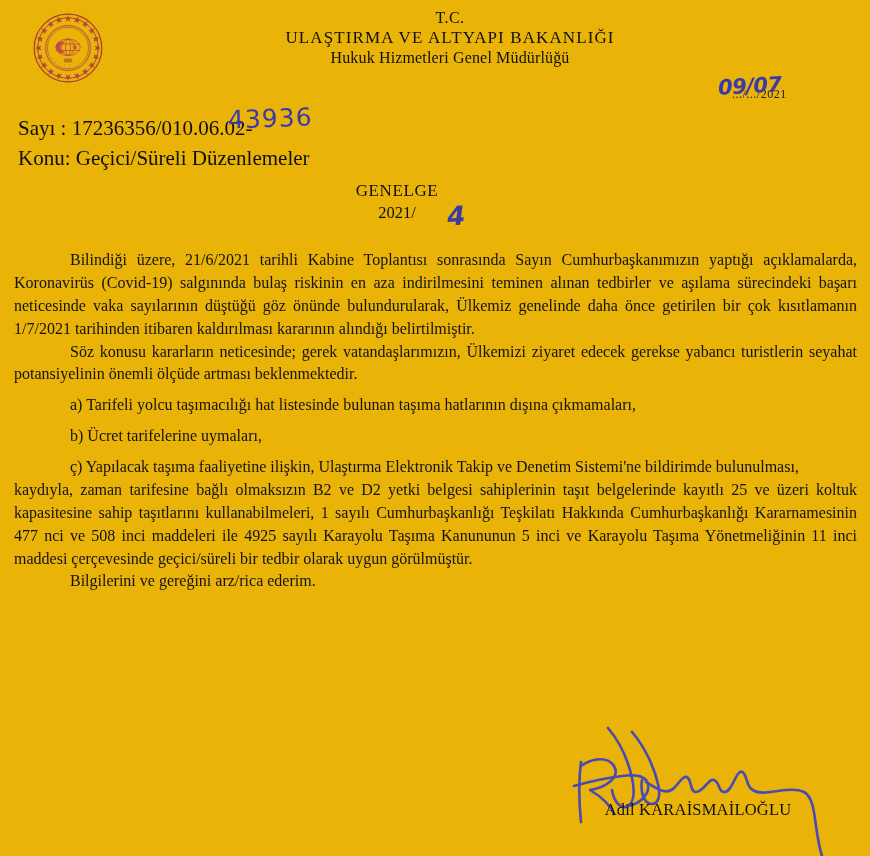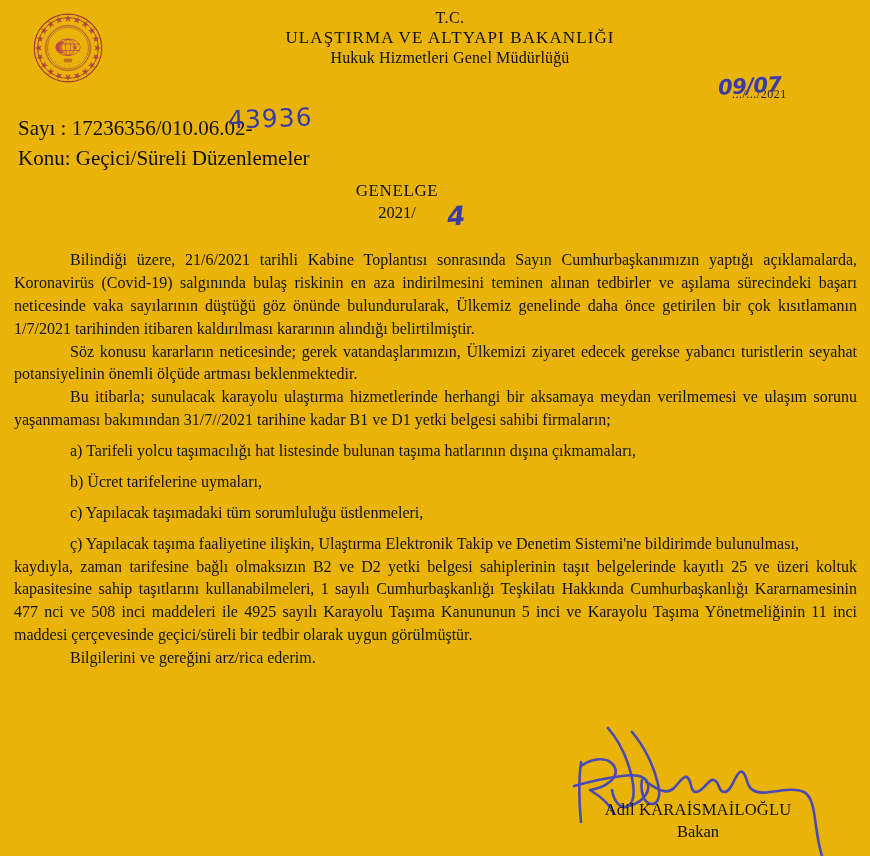--- a/index.html
+++ b/index.html
@@ -286,37 +286,34 @@
 
   <div class="genelge">
     <div class="g-title">GENELGE</div>
     <div class="g-year">2021/</div>
   </div>
   <div class="ink-no">4</div>
 
   <div class="body-text">
     <p>Bilindiği üzere, 21/6/2021 tarihli Kabine Toplantısı sonrasında Sayın Cumhurbaşkanımızın yaptığı açıklamalarda, Koronavirüs (Covid-19) salgınında bulaş riskinin en aza indirilmesini teminen alınan tedbirler ve aşılama sürecindeki başarı neticesinde vaka sayılarının düştüğü göz önünde bulundurularak, Ülkemiz genelinde daha önce getirilen bir çok kısıtlamanın 1/7/2021 tarihinden itibaren kaldırılması kararının alındığı belirtilmiştir.</p>
     <p>Söz konusu kararların neticesinde; gerek vatandaşlarımızın, Ülkemizi ziyaret edecek gerekse yabancı turistlerin seyahat potansiyelinin önemli ölçüde artması beklenmektedir.</p>
-    <p>Bu itibarla; sunulacak karayolu ulaştırma hizmetlerinde herhangi bir aksamaya meydan verilmemesi ve ulaşım sorunu yaşanmaması bakımından 31/7//2021 tarihine kadar B1 ve D1 yetki belgesi sahibi firmaların;</p>
     <p class="item">a) Tarifeli yolcu taşımacılığı hat listesinde bulunan taşıma hatlarının dışına çıkmamaları,</p>
     <p class="item">b) Ücret tarifelerine uymaları,</p>
-    <p class="item">c) Yapılacak taşımadaki tüm sorumluluğu üstlenmeleri,</p>
     <p class="item">ç) Yapılacak taşıma faaliyetine ilişkin, Ulaştırma Elektronik Takip ve Denetim Sistemi'ne bildirimde bulunulması,</p>
     <p class="noindent">kaydıyla, zaman tarifesine bağlı olmaksızın B2 ve D2 yetki belgesi sahiplerinin taşıt belgelerinde kayıtlı 25 ve üzeri koltuk kapasitesine sahip taşıtlarını kullanabilmeleri, 1 sayılı Cumhurbaşkanlığı Teşkilatı Hakkında Cumhurbaşkanlığı Kararnamesinin 477 nci ve 508 inci maddeleri ile 4925 sayılı Karayolu Taşıma Kanununun 5 inci ve Karayolu Taşıma Yönetmeliğinin 11 inci maddesi çerçevesinde geçici/süreli bir tedbir olarak uygun görülmüştür.</p>
     <p>Bilgilerini ve gereğini arz/rica ederim.</p>
   </div>
 
   <div class="sig-wrap">
     <svg class="sig-svg" width="300" height="130" viewBox="0 0 300 130" aria-hidden="true">
       <g fill="none" stroke="#4a4ab5" stroke-width="2.6" stroke-linecap="round" stroke-linejoin="round">
         <path d="M33 36 C30 58 31 76 33 96"></path>
         <path d="M33 40 C44 32 60 30 66 40 C73 52 56 62 42 64 C52 70 62 78 66 88"></path>
         <path d="M26 60 C40 56 58 52 74 50 C88 48 98 50 100 58 C102 68 92 78 80 80"></path>
         <path d="M60 2 C72 16 80 34 84 52 C87 66 86 76 80 80 C73 84 66 76 64 64"></path>
         <path d="M84 6 C96 20 106 40 110 58 C113 70 110 78 104 78 C96 78 92 66 94 54"></path>
         <path d="M98 56 C108 62 118 70 126 62 C132 56 136 48 140 52 C144 56 142 66 148 66 C156 66 160 52 166 54 C172 56 170 66 176 66 C184 66 186 50 192 46 C196 44 198 52 200 58 C203 66 210 68 222 66 C236 64 248 62 256 66 C264 70 266 84 268 100 C270 114 272 124 274 130"></path>
       </g>
     </svg>
   </div>
   <div class="sig-name">Adil KARAİSMAİLOĞLU</div>
-  <div class="sig-role">Bakan</div>
 
 </div>
 
 </body></html>

